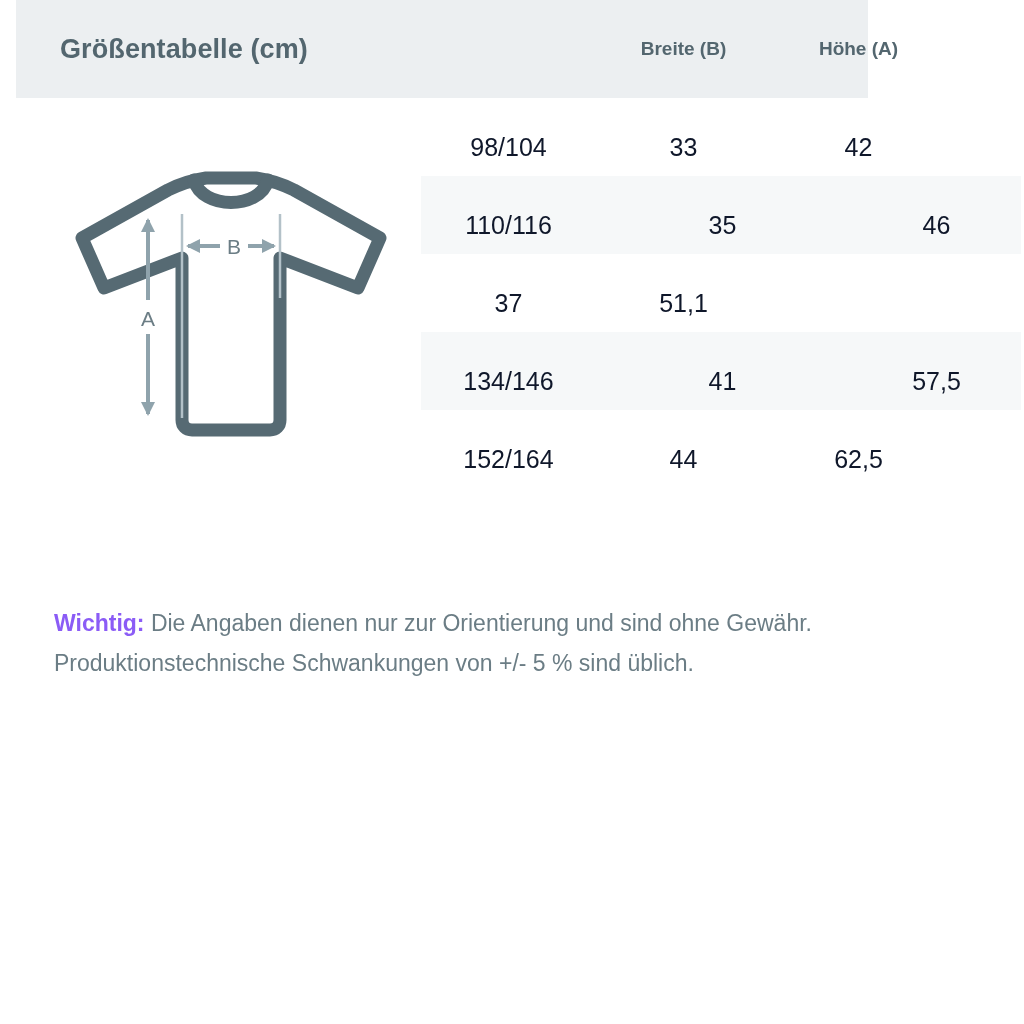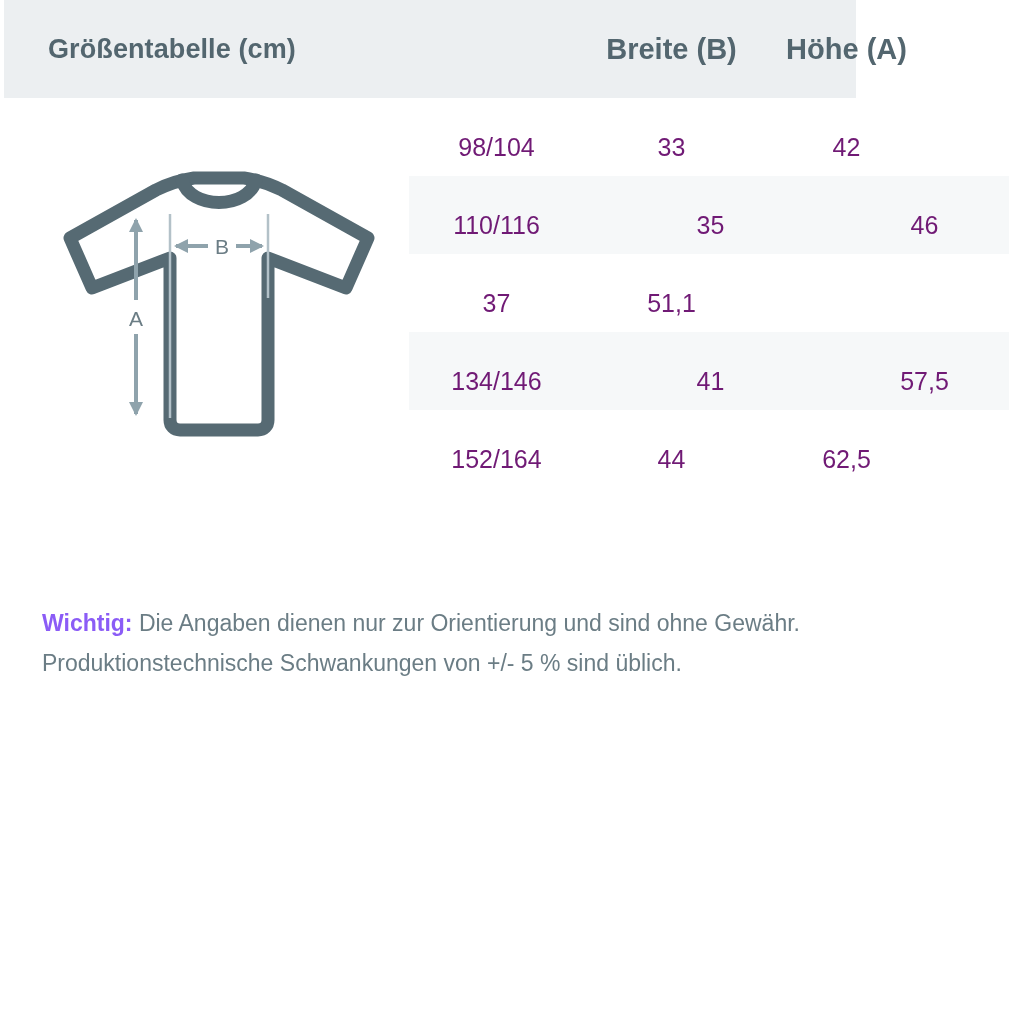--- a/index.html
+++ b/index.html
@@ -10,21 +10,21 @@
     width: 1024px;
     height: 1024px;
     background: #ffffff;
     font-family: "Liberation Sans", sans-serif;
     color: #566a73;
     overflow: hidden;
   }
 
   .size-chart {
     position: absolute;
-    left: 4px;
+    left: 16px;
     top: 0;
     width: 852px;
   }
 
   
   .chart-header {
     display: flex;
     align-items: center;
     background: #eceff1;
     height: 98px;
@@ -33,21 +33,21 @@
   .chart-title {
     flex: 0 0 405px;
     padding-left: 44px;
     box-sizing: border-box;
     font-size: 27px;
     font-weight: bold;
     color: #53666f;
     letter-spacing: 0.1px;
   }
   .head-cell {
-    font-size: 29px;
+    font-size: 19px;
     font-weight: bold;
     color: #53666f;
     text-align: center;
   }
   .col-size  { flex: 0 0 175px; }
   .col-width { flex: 0 0 175px; }
   .col-height{ flex: 0 0 175px; }
 
   
   .chart-body {
@@ -69,21 +69,21 @@
     align-items: center;
     height: 78px;
     box-sizing: border-box;
   }
   .row.alt {
     background: #f6f8f9;
     gap: 39px;
   }
   .cell {
     font-size: 25px;
-    color: #701a75;
+    color: #0f172a;
     text-align: center;
     margin-top: 20px;
   }
 
   
   .note {
     position: absolute;
     left: 38px;
     top: 505px;
     width: 950px;

